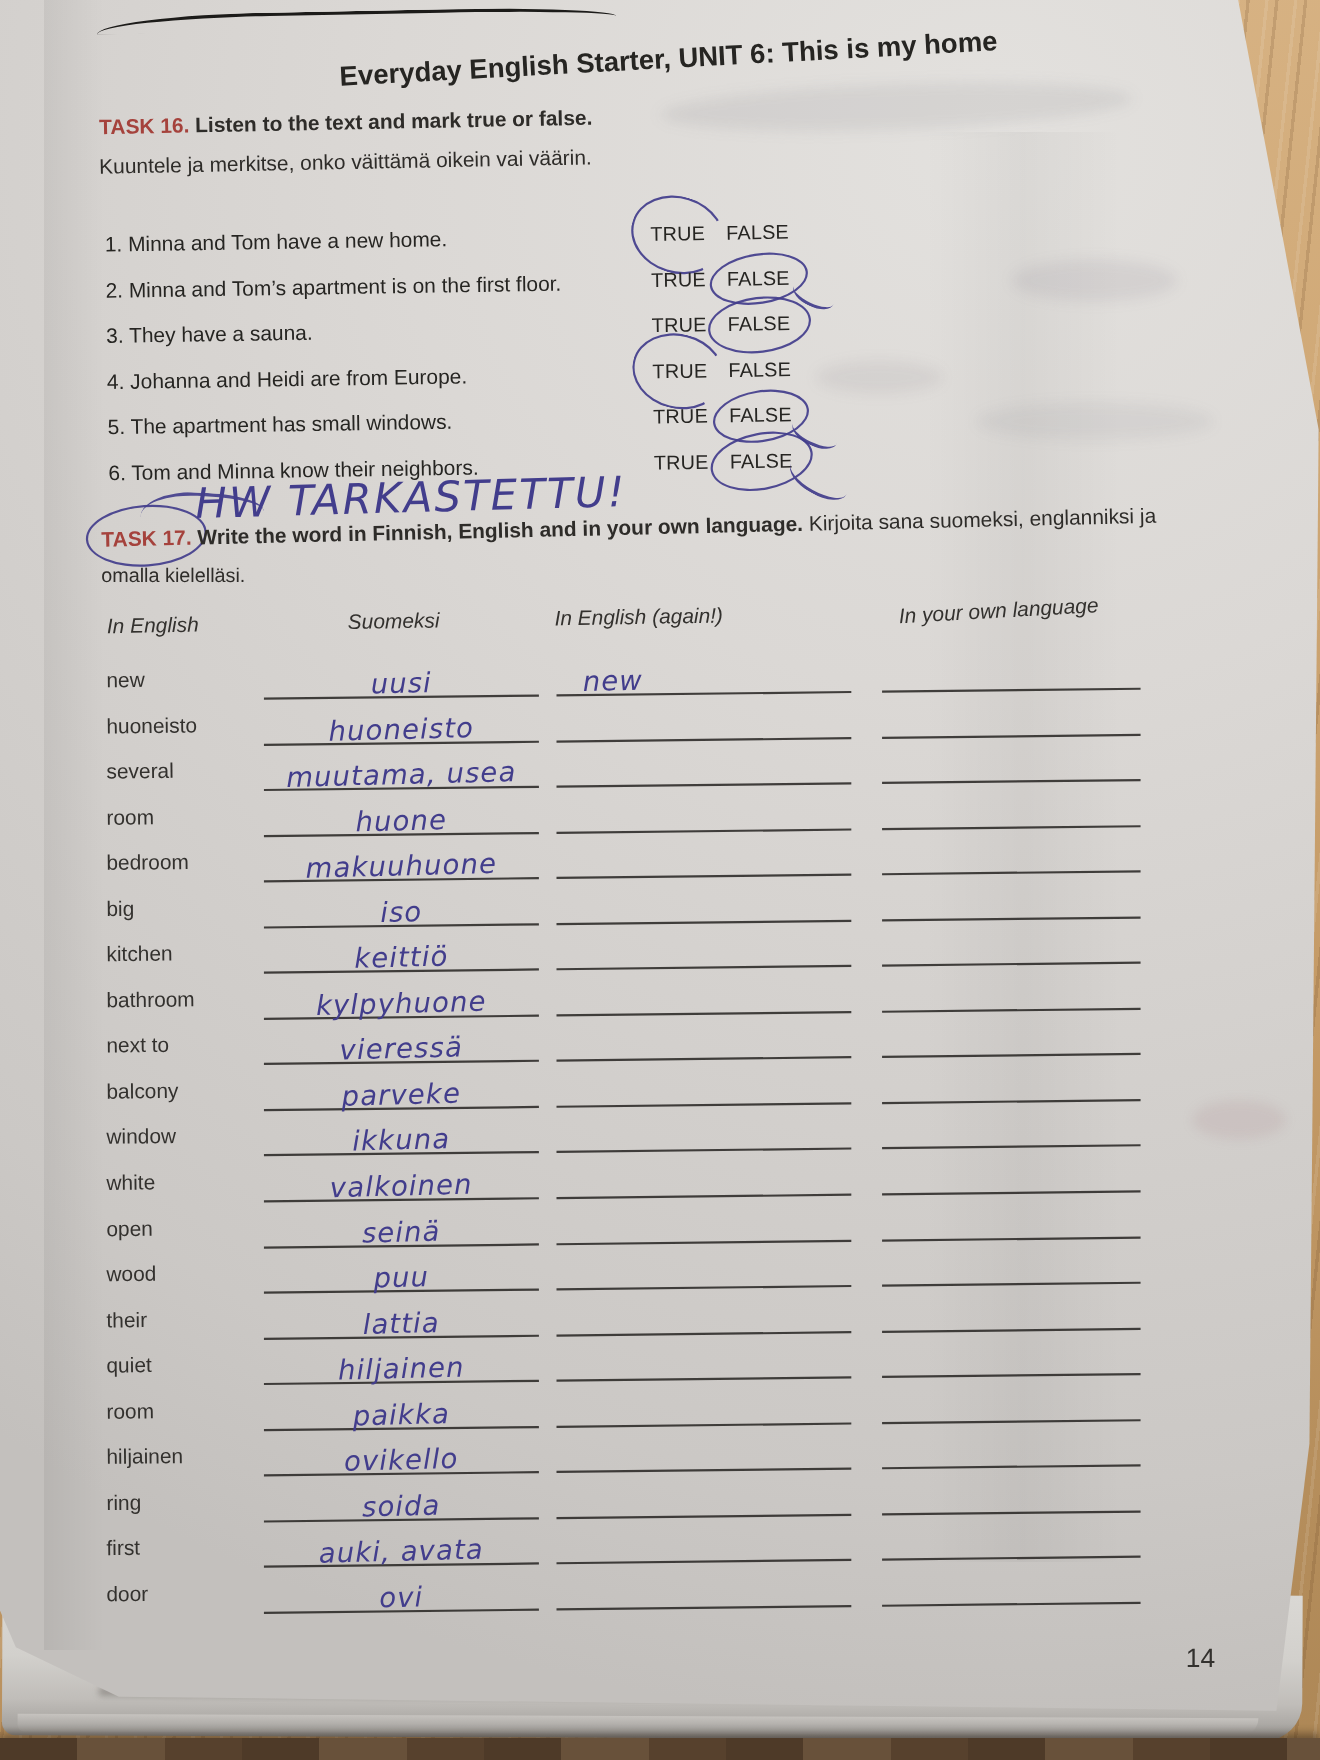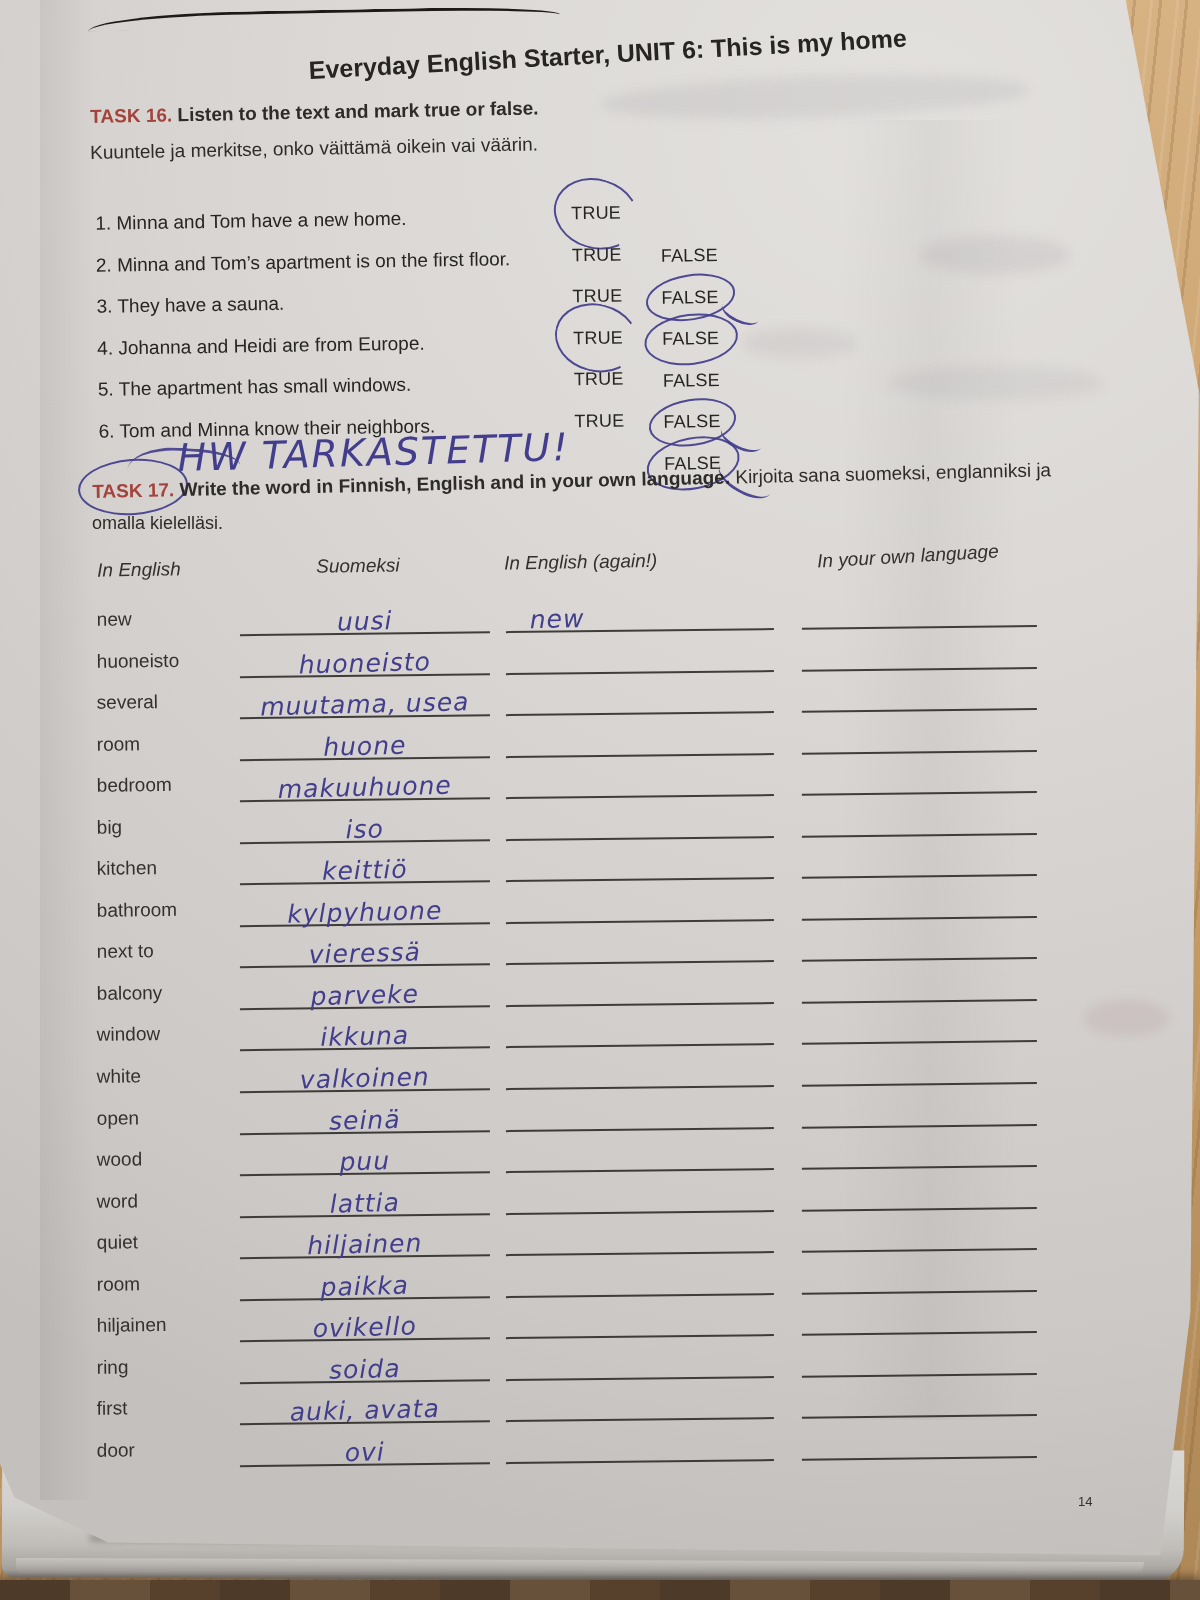--- a/index.html
+++ b/index.html
@@ -53,22 +53,22 @@
   .task-head{position:absolute;left:90px;font-size:19px;white-space:nowrap;}
   .t16-1{top:106px;font-weight:bold;transform:rotate(-1.1deg);transform-origin:0 0;}
   .t16-2{top:142px;transform:rotate(-1.1deg);transform-origin:0 0;}
   .red-label{color:var(--red);font-weight:bold;}
   
   .statements{position:absolute;left:78px;top:205px;width:1060px;
     transform:rotate(-.9deg);transform-origin:0 0;}
   .tf-row{position:relative;height:41.5px;}
   .st-text-wrap{position:absolute;left:17px;top:8px;font-size:19px;white-space:nowrap;color:#262522;}
   .opt{position:absolute;top:6px;font-size:18px;letter-spacing:.2px;color:#262522;}
-  .opt-true{left:493px;}
-  .opt-false{left:582px;margin-top:44px;}
+  .opt-true{left:513px;}
+  .opt-false{left:582px;}
   .circle-ink{position:absolute;left:50%;top:50%;border:2.6px solid var(--ink);border-radius:50%;
     pointer-events:none;opacity:.92;}
   .c0{width:82px;height:66px;transform:translate(-50%,-50%) rotate(18deg);border-right-color:transparent;}
   .c1{width:86px;height:42px;transform:translate(-50%,-50%) rotate(-8deg);}
   .c2{width:90px;height:47px;transform:translate(-50%,-50%) rotate(-6deg);}
   .c3{width:80px;height:64px;transform:translate(-52%,-50%) rotate(15deg);border-right-color:transparent;}
   .c4{width:84px;height:43px;transform:translate(-50%,-50%) rotate(-8deg);}
   .c5{width:90px;height:48px;transform:translate(-50%,-50%) rotate(-10deg);}
   .c1::after,.c4::after,.c5::after{content:'';position:absolute;border:none;border-bottom:3px solid var(--ink);
     border-radius:50%;}
@@ -97,21 +97,21 @@
   .v-label{position:absolute;left:19px;top:9px;font-size:19px;white-space:nowrap;color:#33312e;}
   .v-line{position:absolute;bottom:4px;border-bottom:2.4px solid var(--line);opacity:.88;}
   .l2{left:162px;width:250px;}
   .l3{left:428px;width:268px;}
   .l4{left:724px;width:235px;}
   .hw{position:absolute;bottom:5px;font-size:25px;letter-spacing:1px;white-space:nowrap;line-height:1;
     transform:rotate(-.8deg);}
   .hw:empty{display:none;}
   .hw2{left:162px;width:250px;text-align:center;}
   .hw3{left:452px;}
-  .page-number{position:absolute;left:1078px;top:1494px;font-size:13px;color:#33312e;}
+  .page-number{position:absolute;left:1078px;top:1494px;font-size:24px;color:#33312e;}
 </style>
 </head>
 <body>
 
 <div id="page">
 
   <div class="bg-wood"></div>
   <div class="paper-stack"></div>
   <div class="paper-stack-edge"></div>
   <div class="floor-strip"></div>
@@ -312,21 +312,21 @@
   </div>
       <div class="vocab-row i13">
     <span class="v-label">wood</span>
     <div class="v-line l2"></div>
     <div class="v-line l3"></div>
     <div class="v-line l4"></div>
     <span class="hw hw2 hw-font">puu</span>
 
   </div>
       <div class="vocab-row i14">
-    <span class="v-label">word</span>
+    <span class="v-label">their</span>
     <div class="v-line l2"></div>
     <div class="v-line l3"></div>
     <div class="v-line l4"></div>
     <span class="hw hw2 hw-font">lattia</span>
 
   </div>
       <div class="vocab-row i15">
     <span class="v-label">quiet</span>
     <div class="v-line l2"></div>
     <div class="v-line l3"></div>

